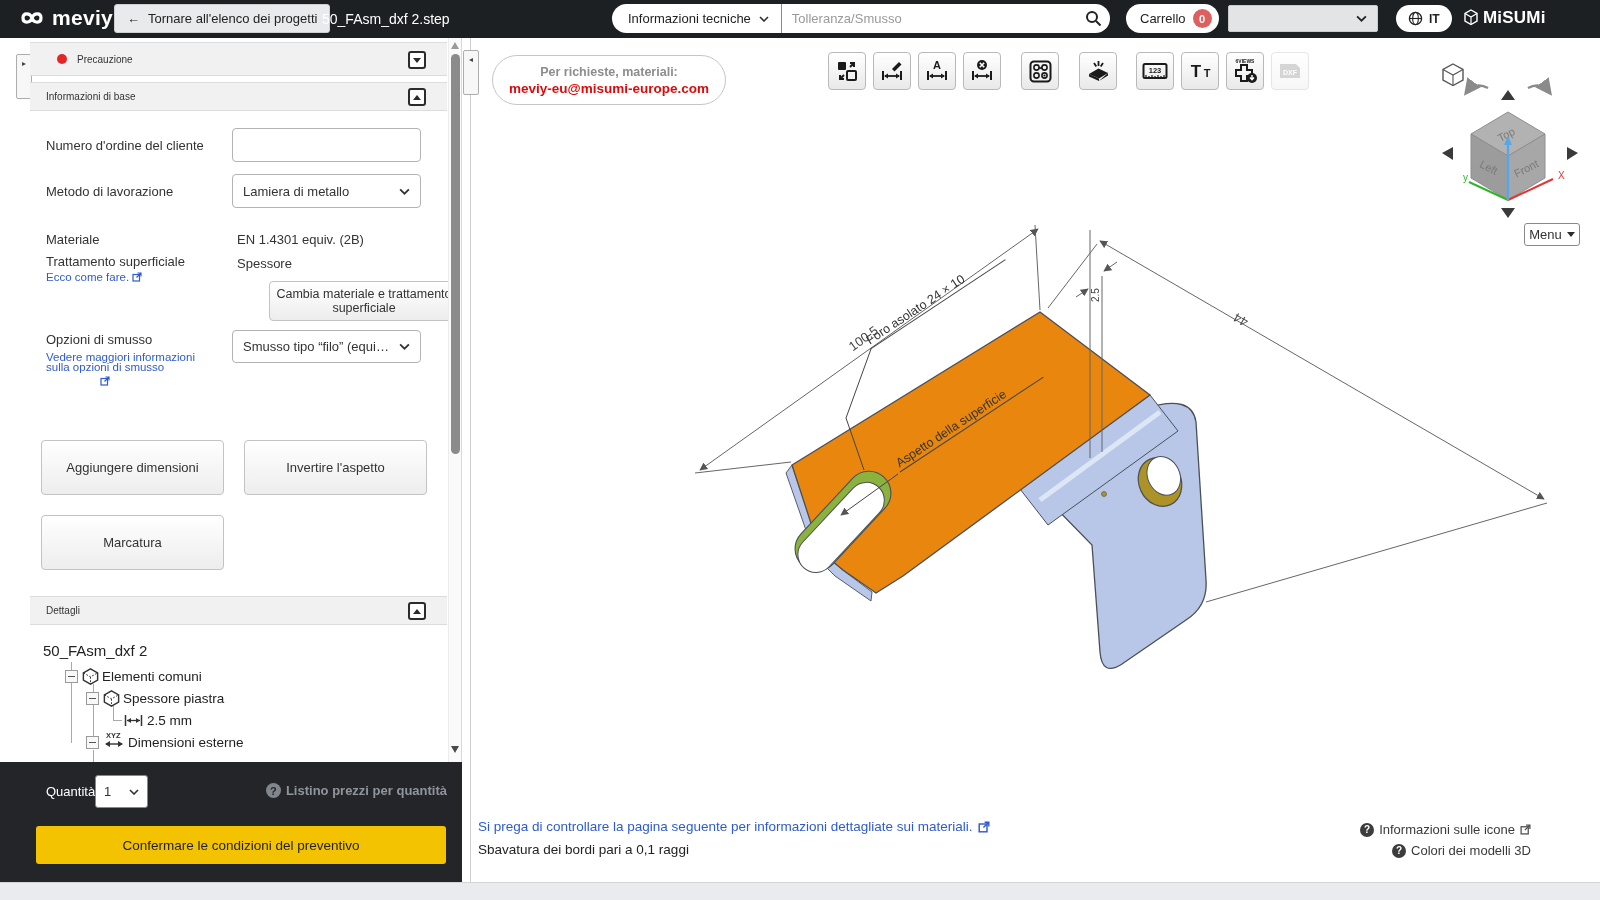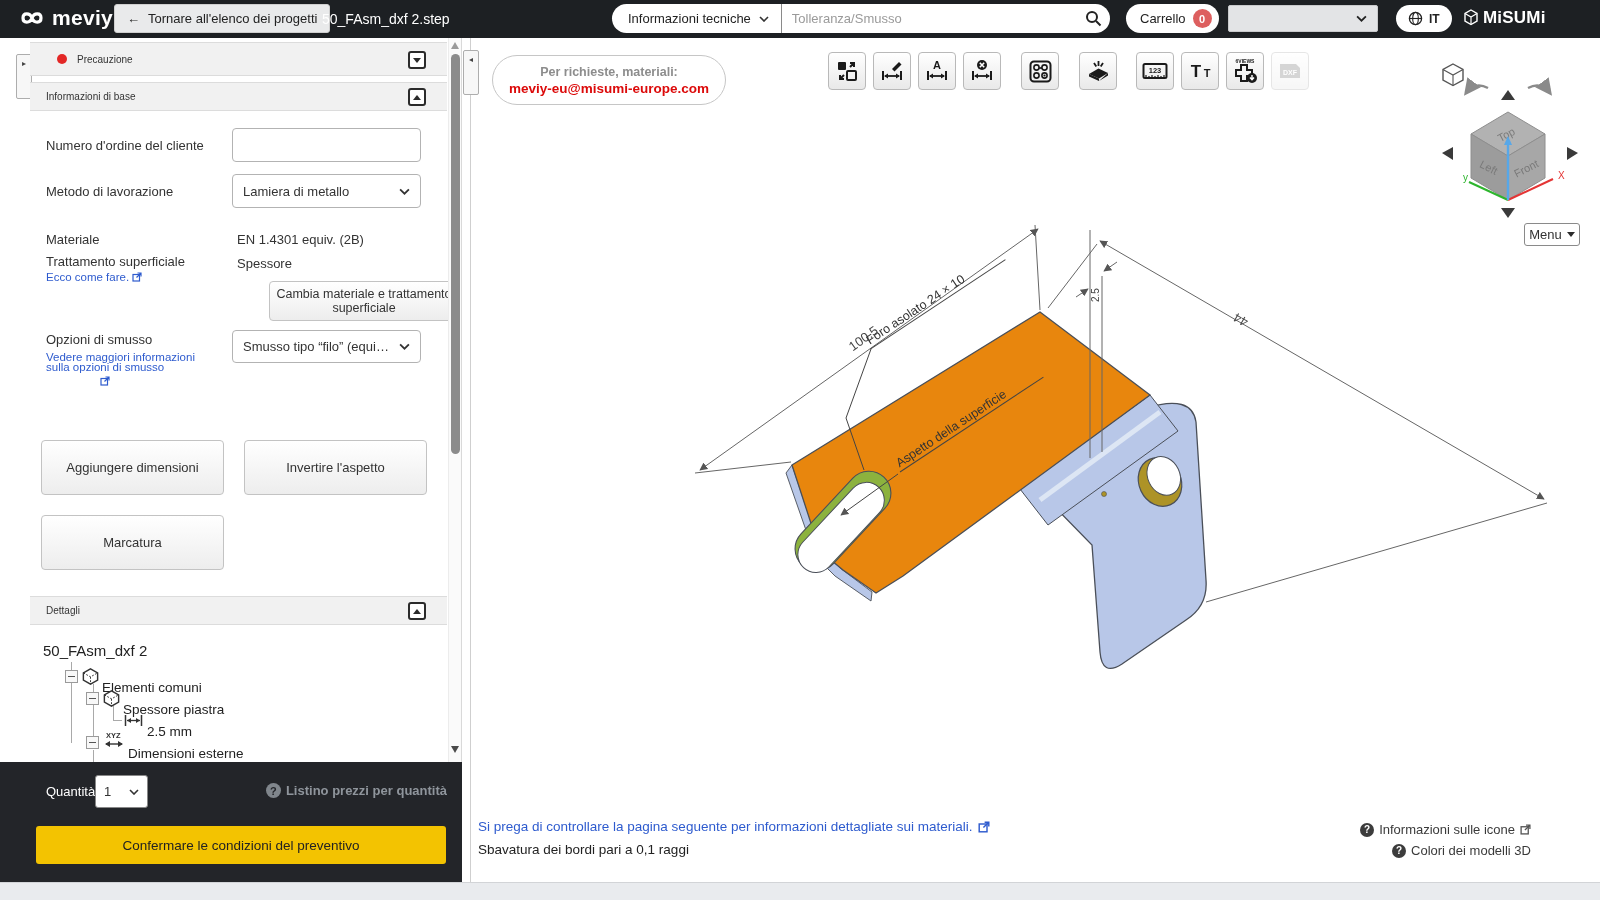--- a/index.html
+++ b/index.html
@@ -40,21 +40,21 @@
   .blue-link { color:#2e5bce; font-size:11.5px; text-decoration:none; cursor:pointer; }
   .ctl { position:absolute; left:232px; width:189px; background:#fff; border:1px solid #b3b3b3; border-radius:4px; }
   .sel { display:flex; align-items:center; justify-content:space-between; padding:0 10px; font-size:13px; color:#333; cursor:pointer; }
   .btn { background:linear-gradient(#ffffff,#ededed); border:1px solid #c3c3c3; border-radius:4px; color:#333; font-size:13px; display:flex; align-items:center; justify-content:center; text-align:center; cursor:pointer; font-family:inherit; }
   .opt-btn { position:absolute; width:183px; height:55px; }
   
   .tree-root { position:absolute; left:43px; top:604px; font-size:15px; color:#222; }
   .tline { position:absolute; background:#a9a9a9; }
   .expand-box { position:absolute; width:13px; height:13px; border:1px solid #9a9a9a; background:#f8f8f8; display:flex; align-items:center; justify-content:center; cursor:pointer; }
   .expand-box::after { content:""; width:7px; height:1px; background:#555; }
-  .tree-label { position:absolute; font-size:13.5px; color:#222; white-space:nowrap;margin-top:11px; }
+  .tree-label { position:absolute; font-size:13.5px; color:#222; white-space:nowrap; }
   .tree-icon { position:absolute; }
   
   .side-footer { position:absolute; left:0; top:724px; width:462px; height:126px; background:#232529; z-index:30; }
   .qty-label { position:absolute; left:46px; top:22px; color:#fff; font-size:13px; }
   .qty-select { position:absolute; left:95px; top:13px; width:53px; height:33px; background:#fff; border:1px solid #888; border-radius:3px; display:flex; align-items:center; justify-content:space-between; padding:0 8px; font-size:13px; cursor:pointer; }
   .price-link { position:absolute; right:15px; top:21px; display:flex; align-items:center; gap:5px; cursor:pointer; }
   .price-link .txt { color:#8f959c; font-size:13px; font-weight:bold; }
   .qmark { width:15px; height:15px; border-radius:50%; background:#808archive6; background:#80868c; color:#232529; font-size:11px; font-weight:bold; display:flex; align-items:center; justify-content:center; }
   .confirm-btn { position:absolute; left:36px; top:64px; width:410px; height:38px; background:#f3c301; border:none; border-radius:3px; font-size:13.5px; color:#222; font-family:inherit; cursor:pointer; }
   

